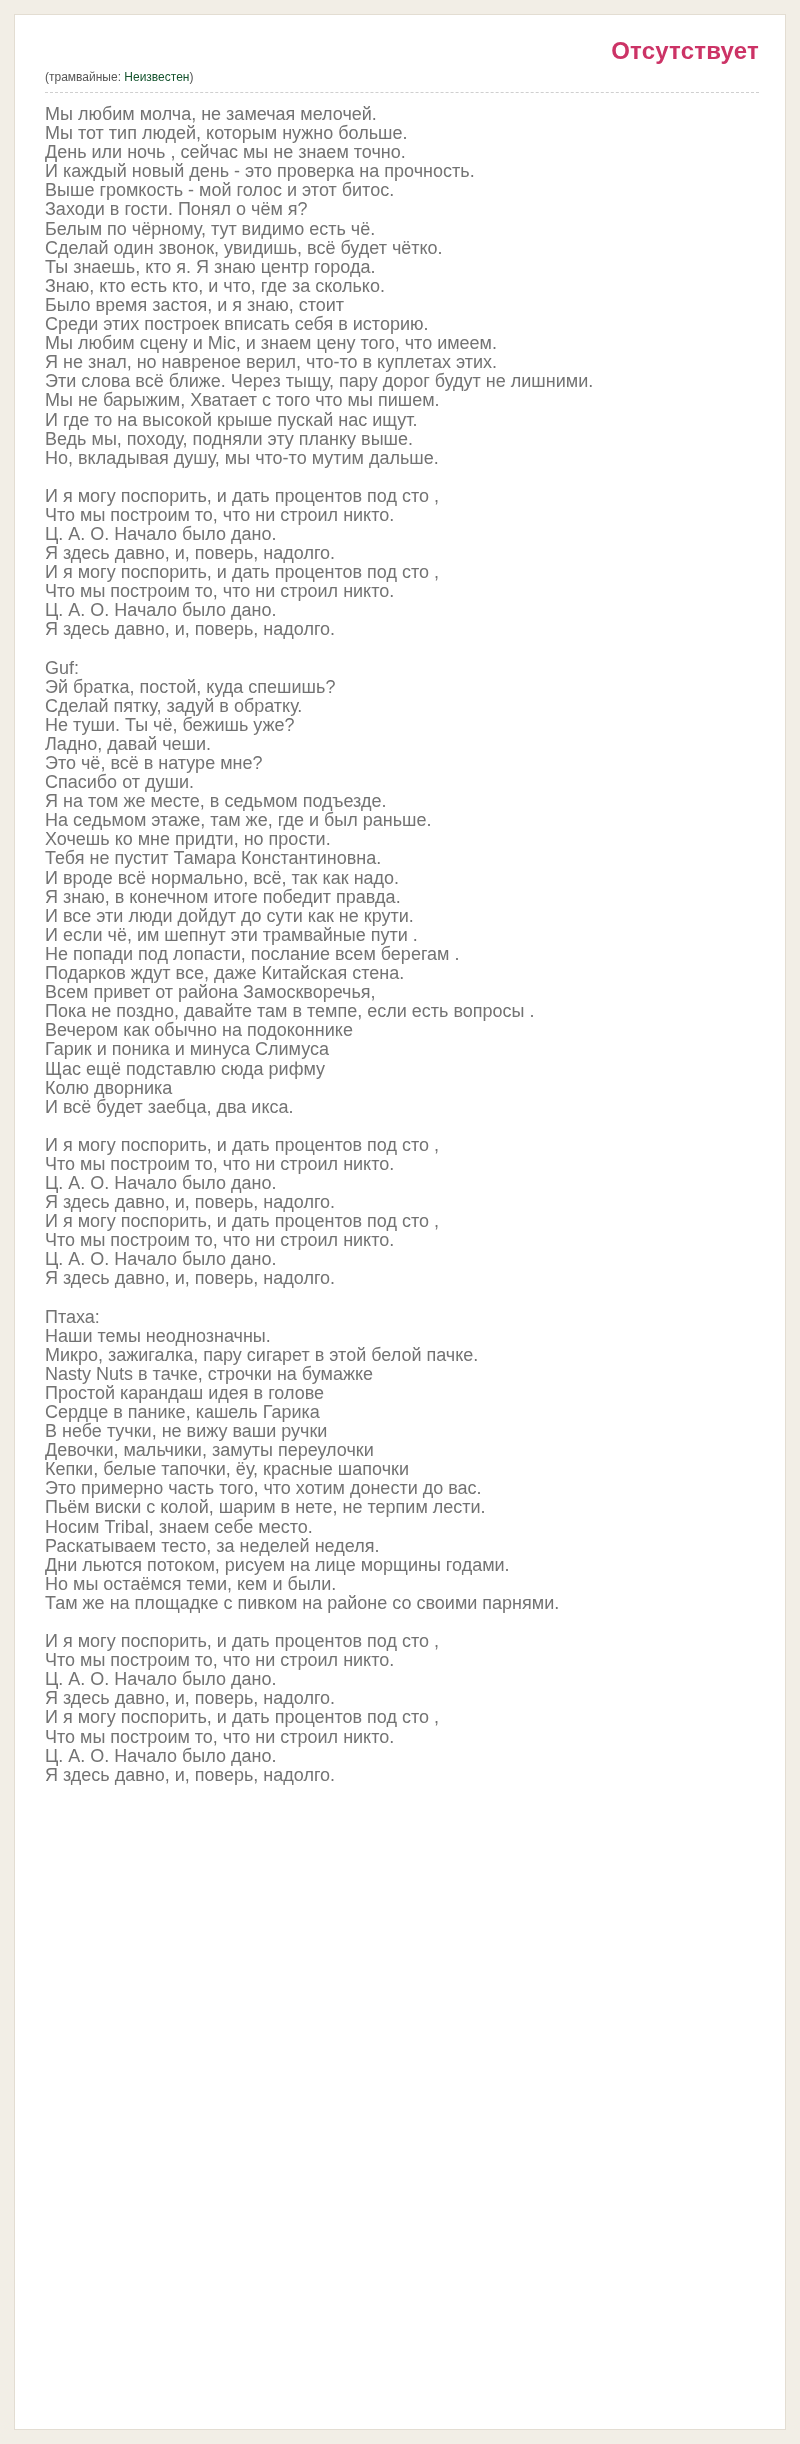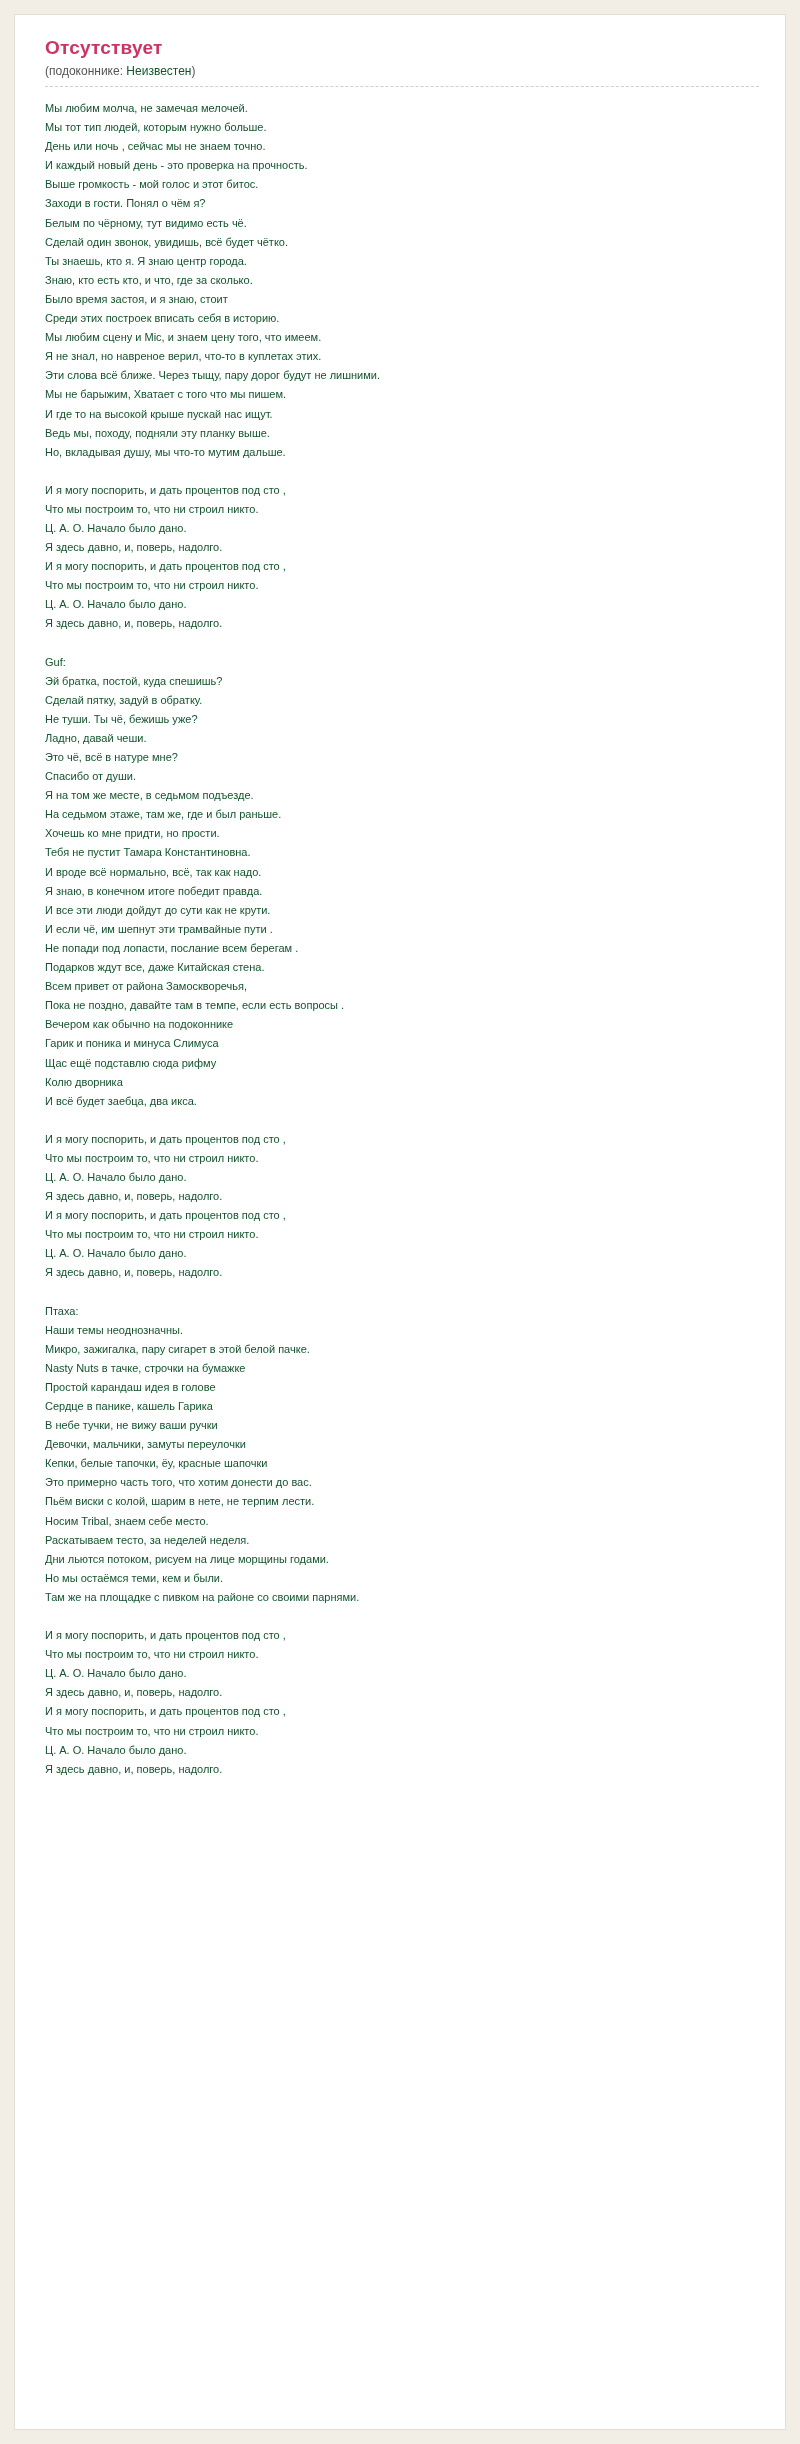--- a/index.html
+++ b/index.html
@@ -17,57 +17,58 @@
   }
   .card {
     background: #ffffff;
     border: 1px solid #e3ddd2;
     box-sizing: border-box;
     min-height: 2416px;
     padding: 18px 26px 30px 30px;
   }
   .song-title {
     color: #cc3366;
-    font-size: 19px;
+    font-size: 24px;
     font-weight: bold;
     letter-spacing: 0.2px;
     margin: 4px 0 5px 0;
     font-family: "Liberation Sans", sans-serif;
+    text-align: right;
   }
   .artist-line {
     font-size: 12px;
     color: #555555;
     padding-bottom: 8px;
     border-bottom: 1px dashed #cfcfcf;
     margin-bottom: 12px;
   }
   .artist-link {
     color: #14532d;
     text-decoration: none;
   }
   .lyrics {
-    font-size: 11px;
+    font-size: 18px;
     line-height: 19.1px;
-    color: #14532d;
+    color: #737373;
     white-space: pre-wrap;
     font-family: "Liberation Sans", sans-serif;
   }
   .lyrics-block { margin: 0 0 19px 0; }
   .lyrics-block:last-child { margin-bottom: 0; }
   .lyric-line { display: block; }
 </style>
 </head>
 <body>
 
 <div class="page">
   <div class="card">
 
     <h1 class="song-title">Отсутствует</h1>
 
     <div class="artist-line">
-      <span>(подоконнике:</span>
+      <span>(трамвайные:</span>
       <a class="artist-link" href="#">Неизвестен</a><span>)</span>
     </div>
 
     <div class="lyrics" id="lyrics-container"><p class="lyrics-block"><span class="lyric-line">Мы любим молча, не замечая мелочей.</span><span class="lyric-line">Мы тот тип людей, которым нужно больше.</span><span class="lyric-line">День или ночь , сейчас мы не знаем точно.</span><span class="lyric-line">И каждый новый день - это проверка на прочность.</span><span class="lyric-line">Выше громкость - мой голос и этот битос.</span><span class="lyric-line">Заходи в гости. Понял о чём я?</span><span class="lyric-line">Белым по чёрному, тут видимо есть чё.</span><span class="lyric-line">Сделай один звонок, увидишь, всё будет чётко.</span><span class="lyric-line">Ты знаешь, кто я. Я знаю центр города.</span><span class="lyric-line">Знаю, кто есть кто, и что, где за сколько.</span><span class="lyric-line">Было время застоя, и я знаю, стоит</span><span class="lyric-line">Среди этих построек вписать себя в историю.</span><span class="lyric-line">Мы любим сцену и Mic, и знаем цену того, что имеем.</span><span class="lyric-line">Я не знал, но навреное верил, что-то в куплетах этих.</span><span class="lyric-line">Эти слова всё ближе. Через тыщу, пару дорог будут не лишними.</span><span class="lyric-line">Мы не барыжим, Хватает с того что мы пишем.</span><span class="lyric-line">И где то на высокой крыше пускай нас ищут.</span><span class="lyric-line">Ведь мы, походу, подняли эту планку выше.</span><span class="lyric-line">Но, вкладывая душу, мы что-то мутим дальше.</span></p><p class="lyrics-block"><span class="lyric-line">И я могу поспорить, и дать процентов под сто ,</span><span class="lyric-line">Что мы построим то, что ни строил никто.</span><span class="lyric-line">Ц. А. О. Начало было дано.</span><span class="lyric-line">Я здесь давно, и, поверь, надолго.</span><span class="lyric-line">И я могу поспорить, и дать процентов под сто ,</span><span class="lyric-line">Что мы построим то, что ни строил никто.</span><span class="lyric-line">Ц. А. О. Начало было дано.</span><span class="lyric-line">Я здесь давно, и, поверь, надолго.</span></p><p class="lyrics-block"><span class="lyric-line">Guf:</span><span class="lyric-line">Эй братка, постой, куда спешишь?</span><span class="lyric-line">Сделай пятку, задуй в обратку.</span><span class="lyric-line">Не туши. Ты чё, бежишь уже?</span><span class="lyric-line">Ладно, давай чеши.</span><span class="lyric-line">Это чё, всё в натуре мне?</span><span class="lyric-line">Спасибо от души.</span><span class="lyric-line">Я на том же месте, в седьмом подъезде.</span><span class="lyric-line">На седьмом этаже, там же, где и был раньше.</span><span class="lyric-line">Хочешь ко мне придти, но прости.</span><span class="lyric-line">Тебя не пустит Тамара Константиновна.</span><span class="lyric-line">И вроде всё нормально, всё, так как надо.</span><span class="lyric-line">Я знаю, в конечном итоге победит правда.</span><span class="lyric-line">И все эти люди дойдут до сути как не крути.</span><span class="lyric-line">И если чё, им шепнут эти трамвайные пути .</span><span class="lyric-line">Не попади под лопасти, послание всем берегам .</span><span class="lyric-line">Подарков ждут все, даже Китайская стена.</span><span class="lyric-line">Всем привет от района Замоскворечья,</span><span class="lyric-line">Пока не поздно, давайте там в темпе, если есть вопросы .</span><span class="lyric-line">Вечером как обычно на подоконнике</span><span class="lyric-line">Гарик и поника и минуса Слимуса</span><span class="lyric-line">Щас ещё подставлю сюда рифму</span><span class="lyric-line">Колю дворника</span><span class="lyric-line">И всё будет заебца, два икса.</span></p><p class="lyrics-block"><span class="lyric-line">И я могу поспорить, и дать процентов под сто ,</span><span class="lyric-line">Что мы построим то, что ни строил никто.</span><span class="lyric-line">Ц. А. О. Начало было дано.</span><span class="lyric-line">Я здесь давно, и, поверь, надолго.</span><span class="lyric-line">И я могу поспорить, и дать процентов под сто ,</span><span class="lyric-line">Что мы построим то, что ни строил никто.</span><span class="lyric-line">Ц. А. О. Начало было дано.</span><span class="lyric-line">Я здесь давно, и, поверь, надолго.</span></p><p class="lyrics-block"><span class="lyric-line">Птаха:</span><span class="lyric-line">Наши темы неоднозначны.</span><span class="lyric-line">Микро, зажигалка, пару сигарет в этой белой пачке.</span><span class="lyric-line">Nasty Nuts в тачке, строчки на бумажке</span><span class="lyric-line">Простой карандаш идея в голове</span><span class="lyric-line">Сердце в панике, кашель Гарика</span><span class="lyric-line">В небе тучки, не вижу ваши ручки</span><span class="lyric-line">Девочки, мальчики, замуты переулочки</span><span class="lyric-line">Кепки, белые тапочки, ёу, красные шапочки</span><span class="lyric-line">Это примерно часть того, что хотим донести до вас.</span><span class="lyric-line">Пьём виски с колой, шарим в нете, не терпим лести.</span><span class="lyric-line">Носим Tribal, знаем себе место.</span><span class="lyric-line">Раскатываем тесто, за неделей неделя.</span><span class="lyric-line">Дни льются потоком, рисуем на лице морщины годами.</span><span class="lyric-line">Но мы остаёмся теми, кем и были.</span><span class="lyric-line">Там же на площадке с пивком на районе со своими парнями.</span></p><p class="lyrics-block"><span class="lyric-line">И я могу поспорить, и дать процентов под сто ,</span><span class="lyric-line">Что мы построим то, что ни строил никто.</span><span class="lyric-line">Ц. А. О. Начало было дано.</span><span class="lyric-line">Я здесь давно, и, поверь, надолго.</span><span class="lyric-line">И я могу поспорить, и дать процентов под сто ,</span><span class="lyric-line">Что мы построим то, что ни строил никто.</span><span class="lyric-line">Ц. А. О. Начало было дано.</span><span class="lyric-line">Я здесь давно, и, поверь, надолго.</span></p></div>
 
   </div>
 </div>
 
 </body></html>

